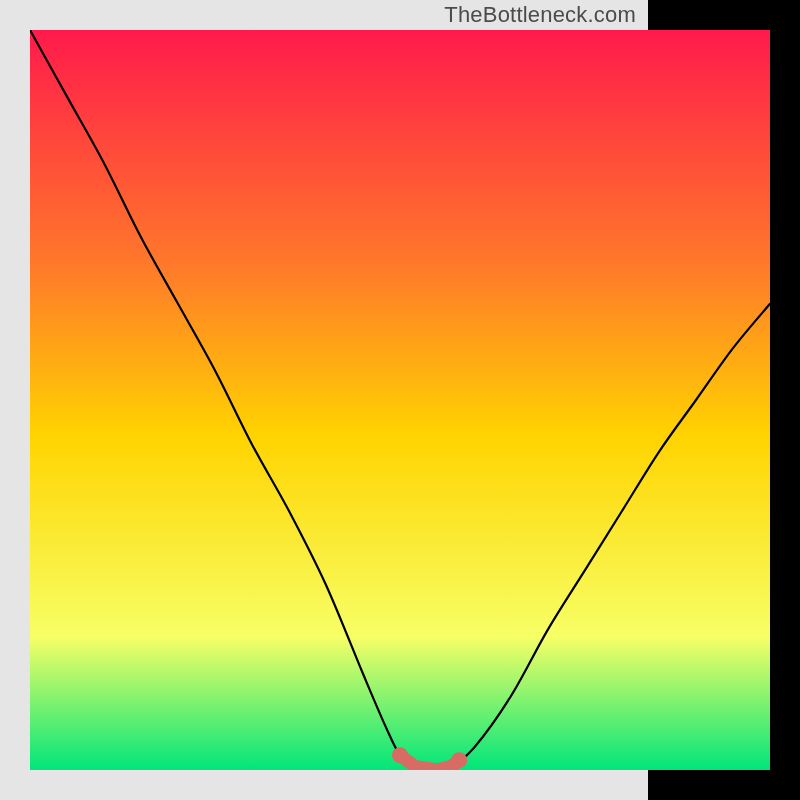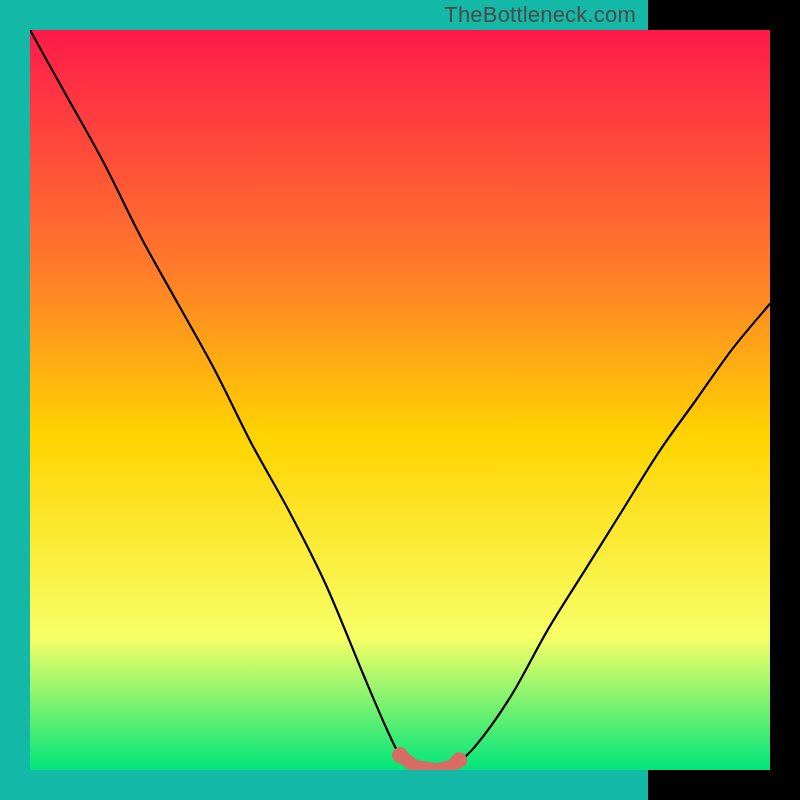--- a/index.html
+++ b/index.html
@@ -10,21 +10,21 @@
     background: #000;
     overflow: hidden;
     font-family: Arial, Helvetica, sans-serif;
   }
   .frame {
     position: absolute;
     left: 0;
     top: 0;
     width: 648px;
     height: 800px;
-    background: #14b8a6;
+    background: #e5e5e5;
   }
   .watermark {
     position: absolute;
     top: 2px;
     right: 12px;
     color: #4b4b4b;
     font-size: 22px;
     font-weight: 500;
     letter-spacing: 0.2px;
     user-select: none;

